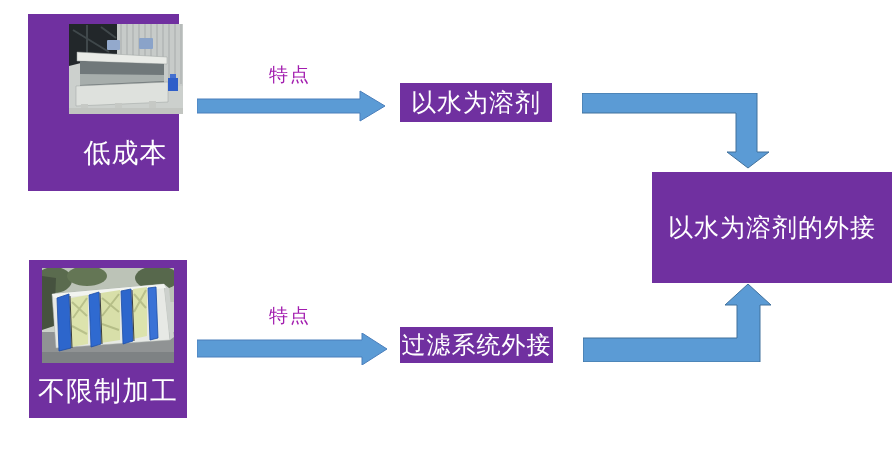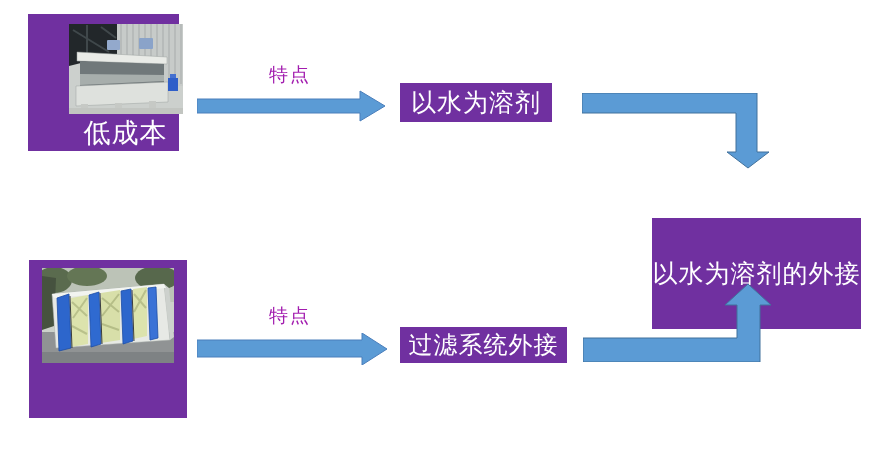--- a/index.html
+++ b/index.html
@@ -48,21 +48,21 @@
   }
   .arrow-svg{position:absolute;display:block;}
   .arrow-fill{fill:#5B9BD5;stroke:#4A7EBB;stroke-width:1;}
   .elbow-fill{fill:#5B9BD5;stroke:#41719C;stroke-width:1;}
 </style>
 </head>
 <body>
 
 <div class="canvas">
 
-  <div class="pnode photo-node" style="left:28px;top:14px;width:151px;height:137px;padding-top:10px;padding-left:44px;">
+  <div class="pnode photo-node" style="left:28px;top:14px;width:151px;height:177px;padding-top:10px;padding-left:44px;">
     <div class="photo-frame">
       <svg width="114" height="90" viewBox="0 0 114 90">
         <rect width="114" height="90" fill="#ccd0cd"></rect>
         <rect x="48" y="0" width="66" height="62" fill="#c7cbc9"></rect>
         <g stroke="#b2b7b5" stroke-width="1.5">
           <path d="M52,0V60M58,0V60M64,0V60M70,0V60M76,0V60M82,0V60M88,0V60M94,0V60M100,0V60M106,0V60M112,0V60"></path>
         </g>
         <polygon points="0,0 48,0 48,30 0,42" fill="#22272a"></polygon>
         <path d="M4,6 L40,28 M18,1 L18,32 M32,3 L47,14" stroke="#40484b" stroke-width="2" fill="none"></path>
         <rect x="38" y="16" width="13" height="10" rx="1" fill="#93a9cc"></rect>
@@ -89,21 +89,21 @@
   </svg>
 
   <div class="pnode small-node" style="left:400px;top:83px;width:152px;height:39px;align-items:center;">
     <span>以水为溶剂</span>
   </div>
 
   <svg class="arrow-svg" style="left:582px;top:93px;" width="188" height="76" viewBox="0 0 188 76">
     <polygon class="elbow-fill" points="0,0 175,0 175,59 187,59 166,75 145,59 154,59 154,20 0,20"></polygon>
   </svg>
 
-  <div class="pnode main-node" style="left:652px;top:172px;width:209px;height:111px;flex-direction:row;margin-top:46px;">
+  <div class="pnode main-node" style="left:652px;top:172px;width:240px;height:111px;flex-direction:row;">
     <div>以水为溶剂的外接</div>
   </div>
 
   <div class="pnode photo-node" style="left:29px;top:260px;width:158px;height:158px;padding-top:8px;">
     <div class="photo-frame">
       <svg width="132" height="95" viewBox="0 0 132 95">
         <rect width="132" height="95" fill="#ccd1ca"></rect>
         <rect width="132" height="34" fill="#bcc3b7"></rect>
         <ellipse cx="12" cy="12" rx="18" ry="13" fill="#5a6b4e"></ellipse>
         <ellipse cx="45" cy="8" rx="20" ry="10" fill="#647655"></ellipse>
@@ -120,29 +120,30 @@
         <path d="M60,30 L77,44 M77,26 L60,48 M60,56 L77,62" stroke="#b5bd87" stroke-width="2" fill="none"></path>
         <polygon points="91,21 105,19 105,68 91,71" fill="#dce3ad"></polygon>
         <path d="M92,26 L104,40 M104,22 L92,44" stroke="#b9c18b" stroke-width="2" fill="none"></path>
         <polygon points="15,30 27,26 29,80 17,83" fill="#2d66cc" stroke="#1c4da6" stroke-width="0.8"></polygon>
         <polygon points="47,27 57,24 59,76 49,79" fill="#2f6ad0" stroke="#1c4da6" stroke-width="0.8"></polygon>
         <polygon points="79,23 89,21 91,73 81,76" fill="#2d66cc" stroke="#1c4da6" stroke-width="0.8"></polygon>
         <polygon points="106,20 114,19 116,70 108,72" fill="#3a72d6" stroke="#1c4da6" stroke-width="0.8"></polygon>
         <path d="M28,28 L30,80 M58,25 L60,76 M90,22 L92,73" stroke="#3a3d3e" stroke-width="1" fill="none"></path>
       </svg>
     </div>
+    <div class="photo-caption">不限制加工</div>
   </div>
 
   <div class="flow-label" style="left:262px;top:303px;width:56px;">特点</div>
 
   <svg class="arrow-svg" style="left:197px;top:333px;" width="191" height="32" viewBox="0 0 191 32">
     <polygon class="arrow-fill" points="0,7 165,7 165,0 190,16 165,32 165,24 0,24"></polygon>
   </svg>
 
-  <div class="pnode small-node" style="left:400px;top:327px;width:167px;height:36px;font-size:24px;">
+  <div class="pnode small-node" style="left:400px;top:327px;width:153px;height:36px;font-size:24px;">
     <span>过滤系统外接</span>
   </div>
 
   <svg class="arrow-svg" style="left:583px;top:284px;" width="189" height="78" viewBox="0 0 189 78">
     <polygon class="elbow-fill" points="0,54 154,54 154,21 142,21 165,0 188,21 177,21 177,78 0,78"></polygon>
   </svg>
 
 </div>
 
 </body></html>

